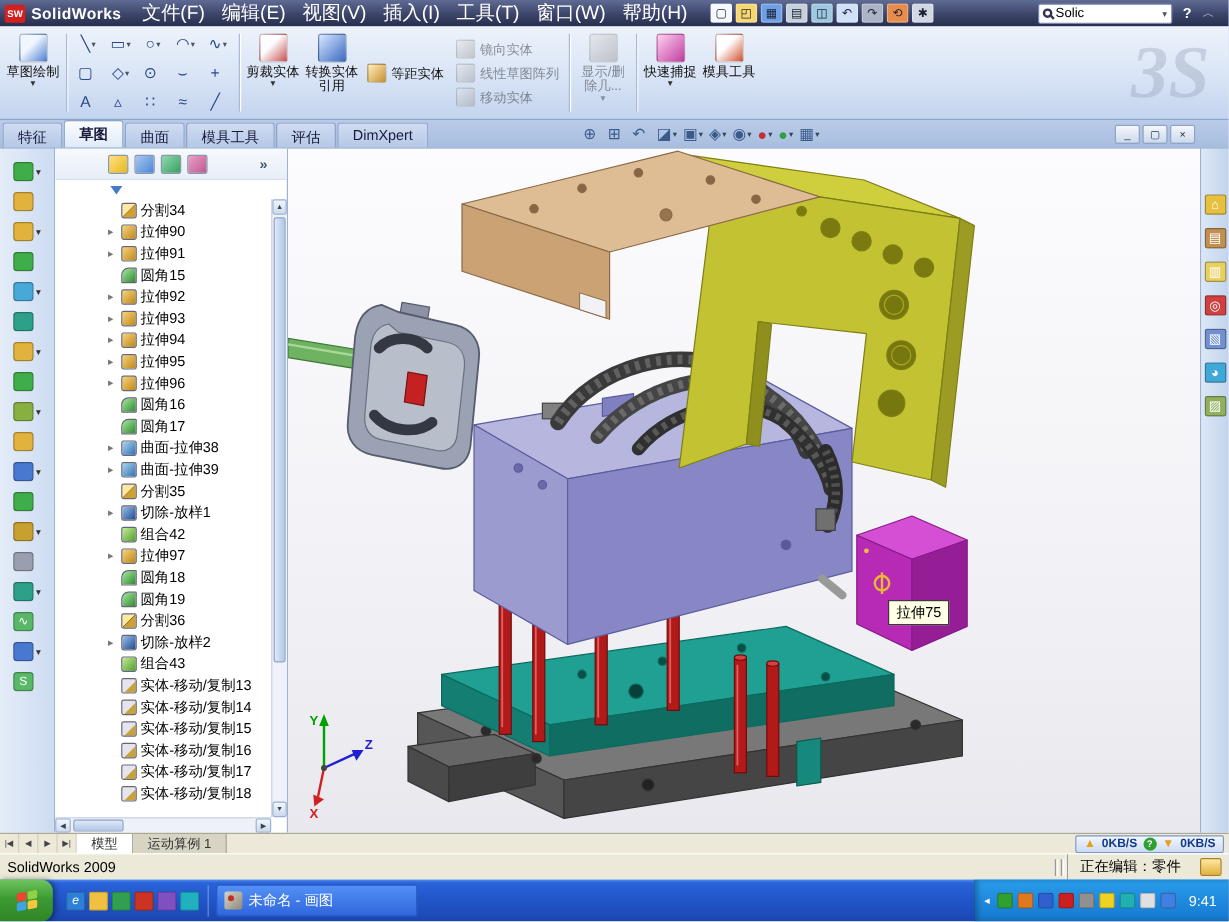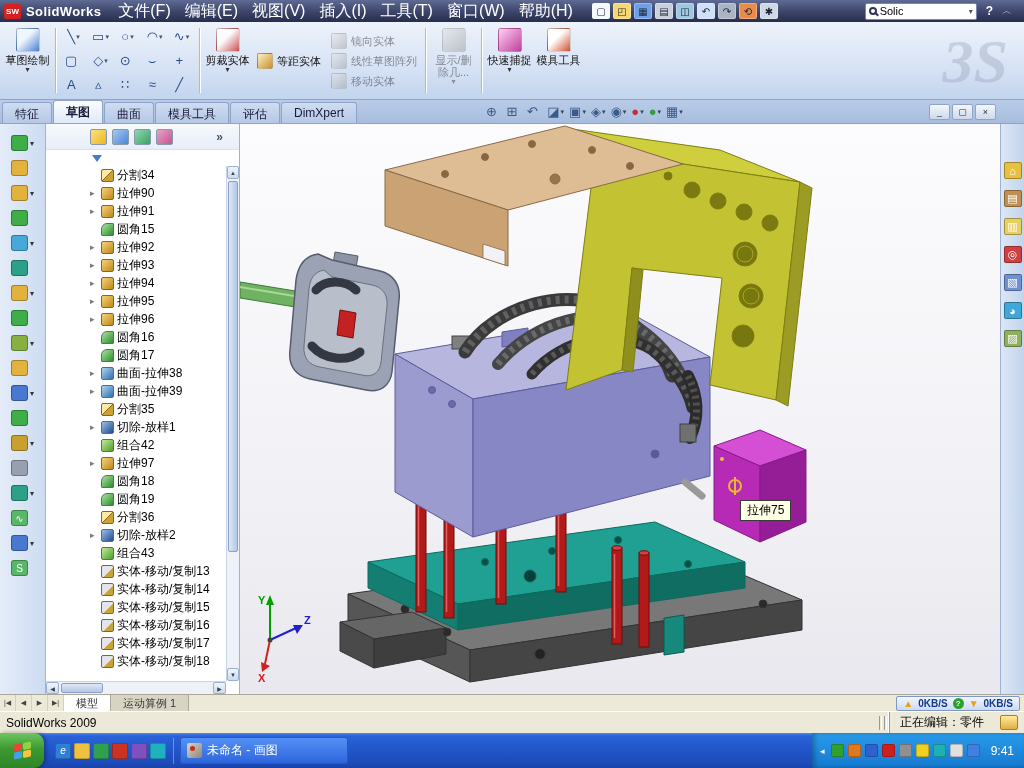--- a/index.html
+++ b/index.html
@@ -261,20 +261,24 @@
         <span>╱</span>
           <span class="ma" style="visibility: hidden;">▾</span>
       </span>
       </div>
     <span class="rsep"></span>
     <div class="bigbtn">
       <span class="bicon ic-trim"></span>
       <span class="blabel">剪裁实体</span>
       <span class="barrow">▾</span>
     </div>
+    <div class="bigbtn">
+      <span class="bicon ic-convert"></span>
+      <span class="blabel">转换实体引用</span>
+    </div>
     <div class="inlinecol">
       <div class="inlinebtn">
         <span class="iicon ic-offset"></span>
         <span>等距实体</span>
       </div>
     </div>
     <div class="inlinecol">
       <div class="inlinebtn disabled">
         <span class="iicon ic-gray"></span>
         <span>镜向实体</span>

